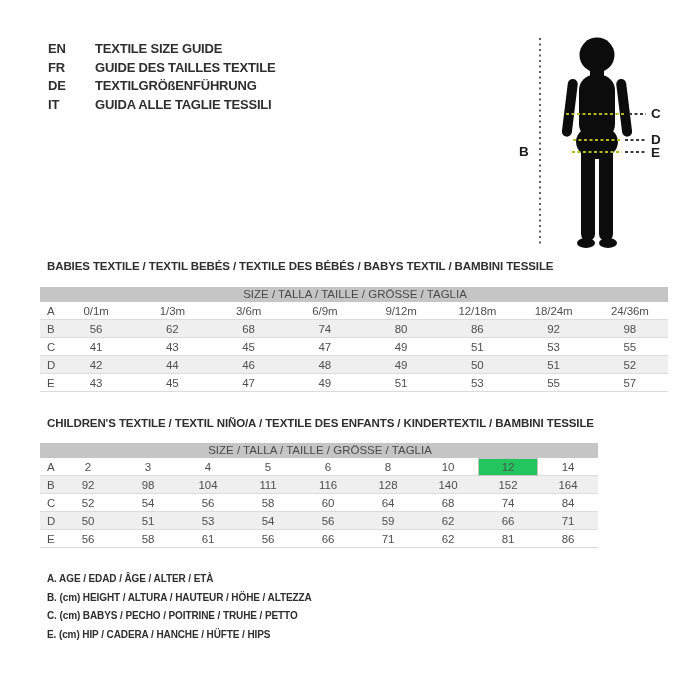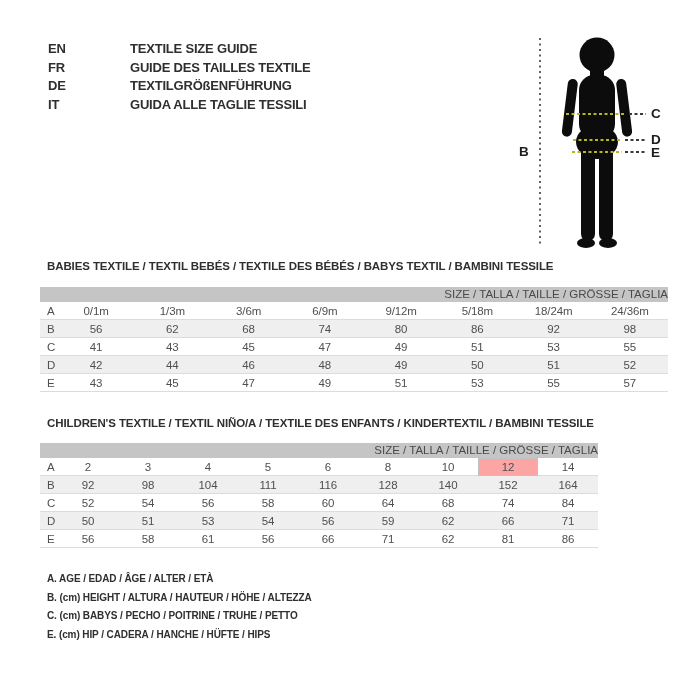--- a/index.html
+++ b/index.html
@@ -1,46 +1,46 @@
 <!DOCTYPE html>
 <html><head>
 <meta charset="utf-8">
 <style>
   html,body{margin:0;padding:0;}
   body{width:700px;height:700px;background:#ffffff;font-family:"Liberation Sans",sans-serif;-webkit-font-smoothing:antialiased;}
   .stage{position:relative;width:700px;height:700px;background:#fff;overflow:hidden;}
 
   
   .langs{position:absolute;left:48px;top:40px;font-size:13px;font-weight:700;color:#2f2f2f;line-height:18.5px;letter-spacing:-0.2px;}
-  .langs .lrow{display:flex;gap:35px;}
+  .langs .lrow{display:flex;}
   .langs .code{width:47px;flex:0 0 47px;}
 
   
   .figure{position:absolute;left:500px;top:23px;width:165px;height:230px;}
   .fig-label{position:absolute;font-size:13.5px;font-weight:700;color:#1d1d1d;line-height:14px;}
   #lbl-b{left:519px;top:145px;}
   #lbl-c{left:651px;top:107px;}
   #lbl-d{left:651px;top:133px;}
   #lbl-e{left:651px;top:146px;}
 
   
   .sec-head{position:absolute;left:47px;font-size:11.5px;font-weight:700;color:#2f2f2f;letter-spacing:-0.1px;white-space:nowrap;}
   #babies-head{top:260px;}
   #children-head{top:417px;}
 
   
   .size-table{position:absolute;left:40px;border-collapse:collapse;table-layout:fixed;font-size:11.5px;color:#4f4f4f;letter-spacing:-0.1px;}
   #babies-table{top:287px;width:628px;}
   #children-table{top:443px;width:558px;}
-  .size-table th{background:#c5c5c5;font-weight:400;text-align:right;padding:0 0 1px 2px;height:14px;font-size:11.5px;color:#4a4a4a;letter-spacing:0;}
+  .size-table th{background:#c5c5c5;font-weight:400;text-align:center;padding:0 0 1px 2px;height:14px;font-size:11.5px;color:#4a4a4a;letter-spacing:0;}
   .size-table td{height:17px;text-align:center;padding:0;overflow:hidden;}
   .size-table td.rl{text-align:left;padding-left:7px;}
   .size-table tbody tr{border-bottom:1px solid #dcdcdc;}
   .size-table tbody tr:nth-child(even){background:#efefef;}
-  td.hl{outline:1px solid #c2c2c2;outline-offset:-1px;background:#fca5a5;}
+  td.hl{outline:1px solid #c2c2c2;outline-offset:-1px;background:#22c55e;}
 
   
   .legend{position:absolute;left:47px;top:570px;font-size:10px;font-weight:700;color:#2f2f2f;line-height:18.6px;letter-spacing:-0.1px;}
 </style>
 </head>
 <body>
 
 <div class="stage">
 
   <div class="langs">
@@ -106,21 +106,21 @@
         </tr>
       </thead>
     <tbody>
       <tr>
         <td class="rl">A</td>
         <td>0/1m</td>
         <td>1/3m</td>
         <td>3/6m</td>
         <td>6/9m</td>
         <td>9/12m</td>
-        <td>5/18m</td>
+        <td>12/18m</td>
         <td>18/24m</td>
         <td>24/36m</td>
       </tr>
       <tr>
         <td class="rl">B</td>
         <td>56</td>
         <td>62</td>
         <td>68</td>
         <td>74</td>
         <td>80</td>

